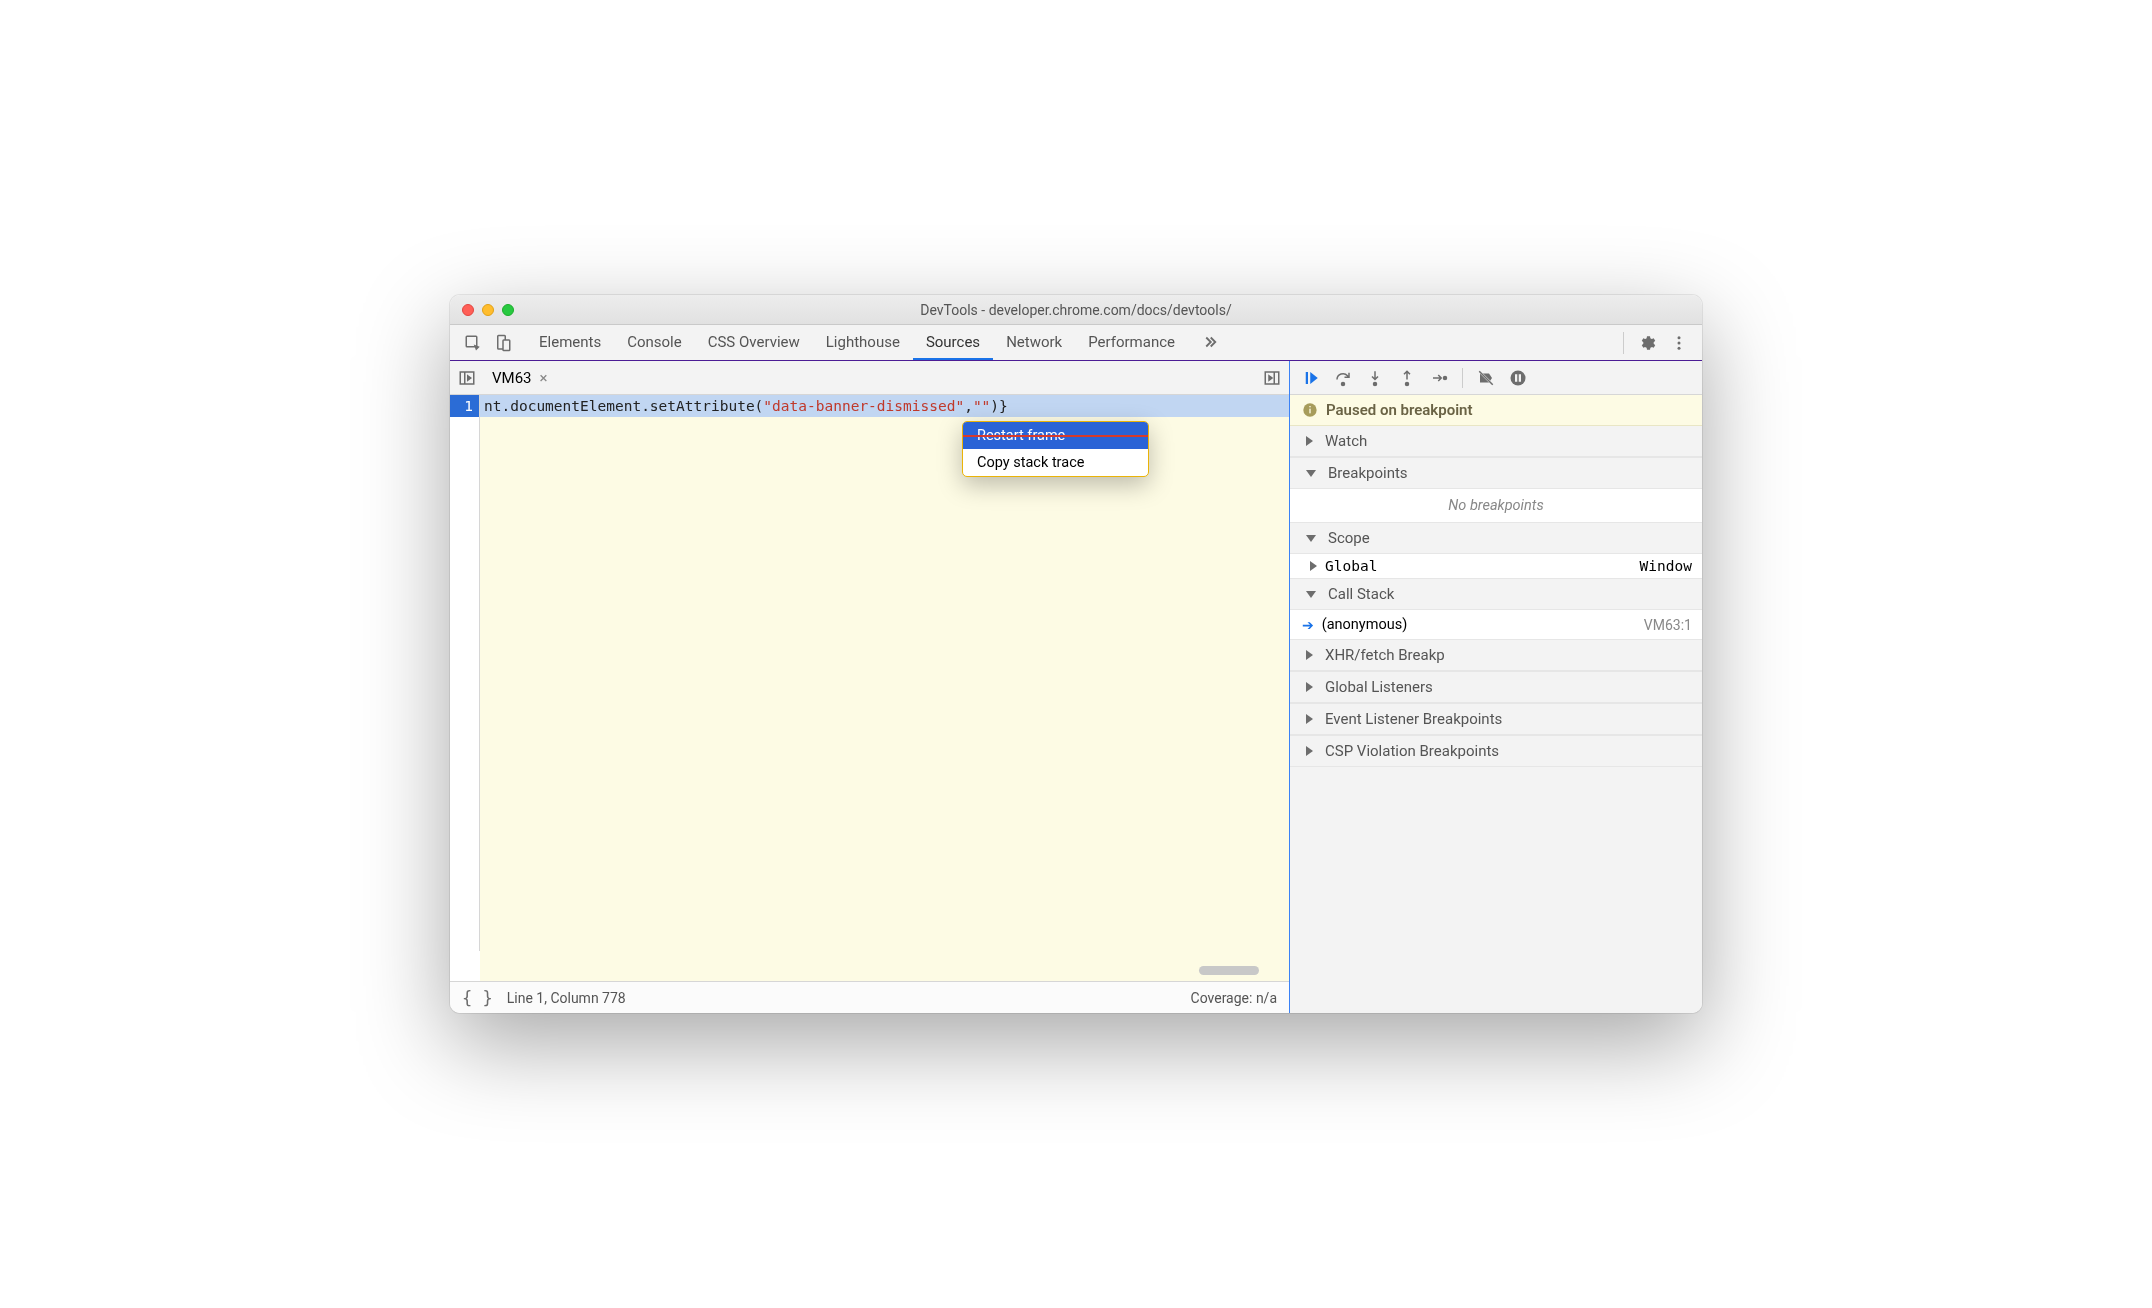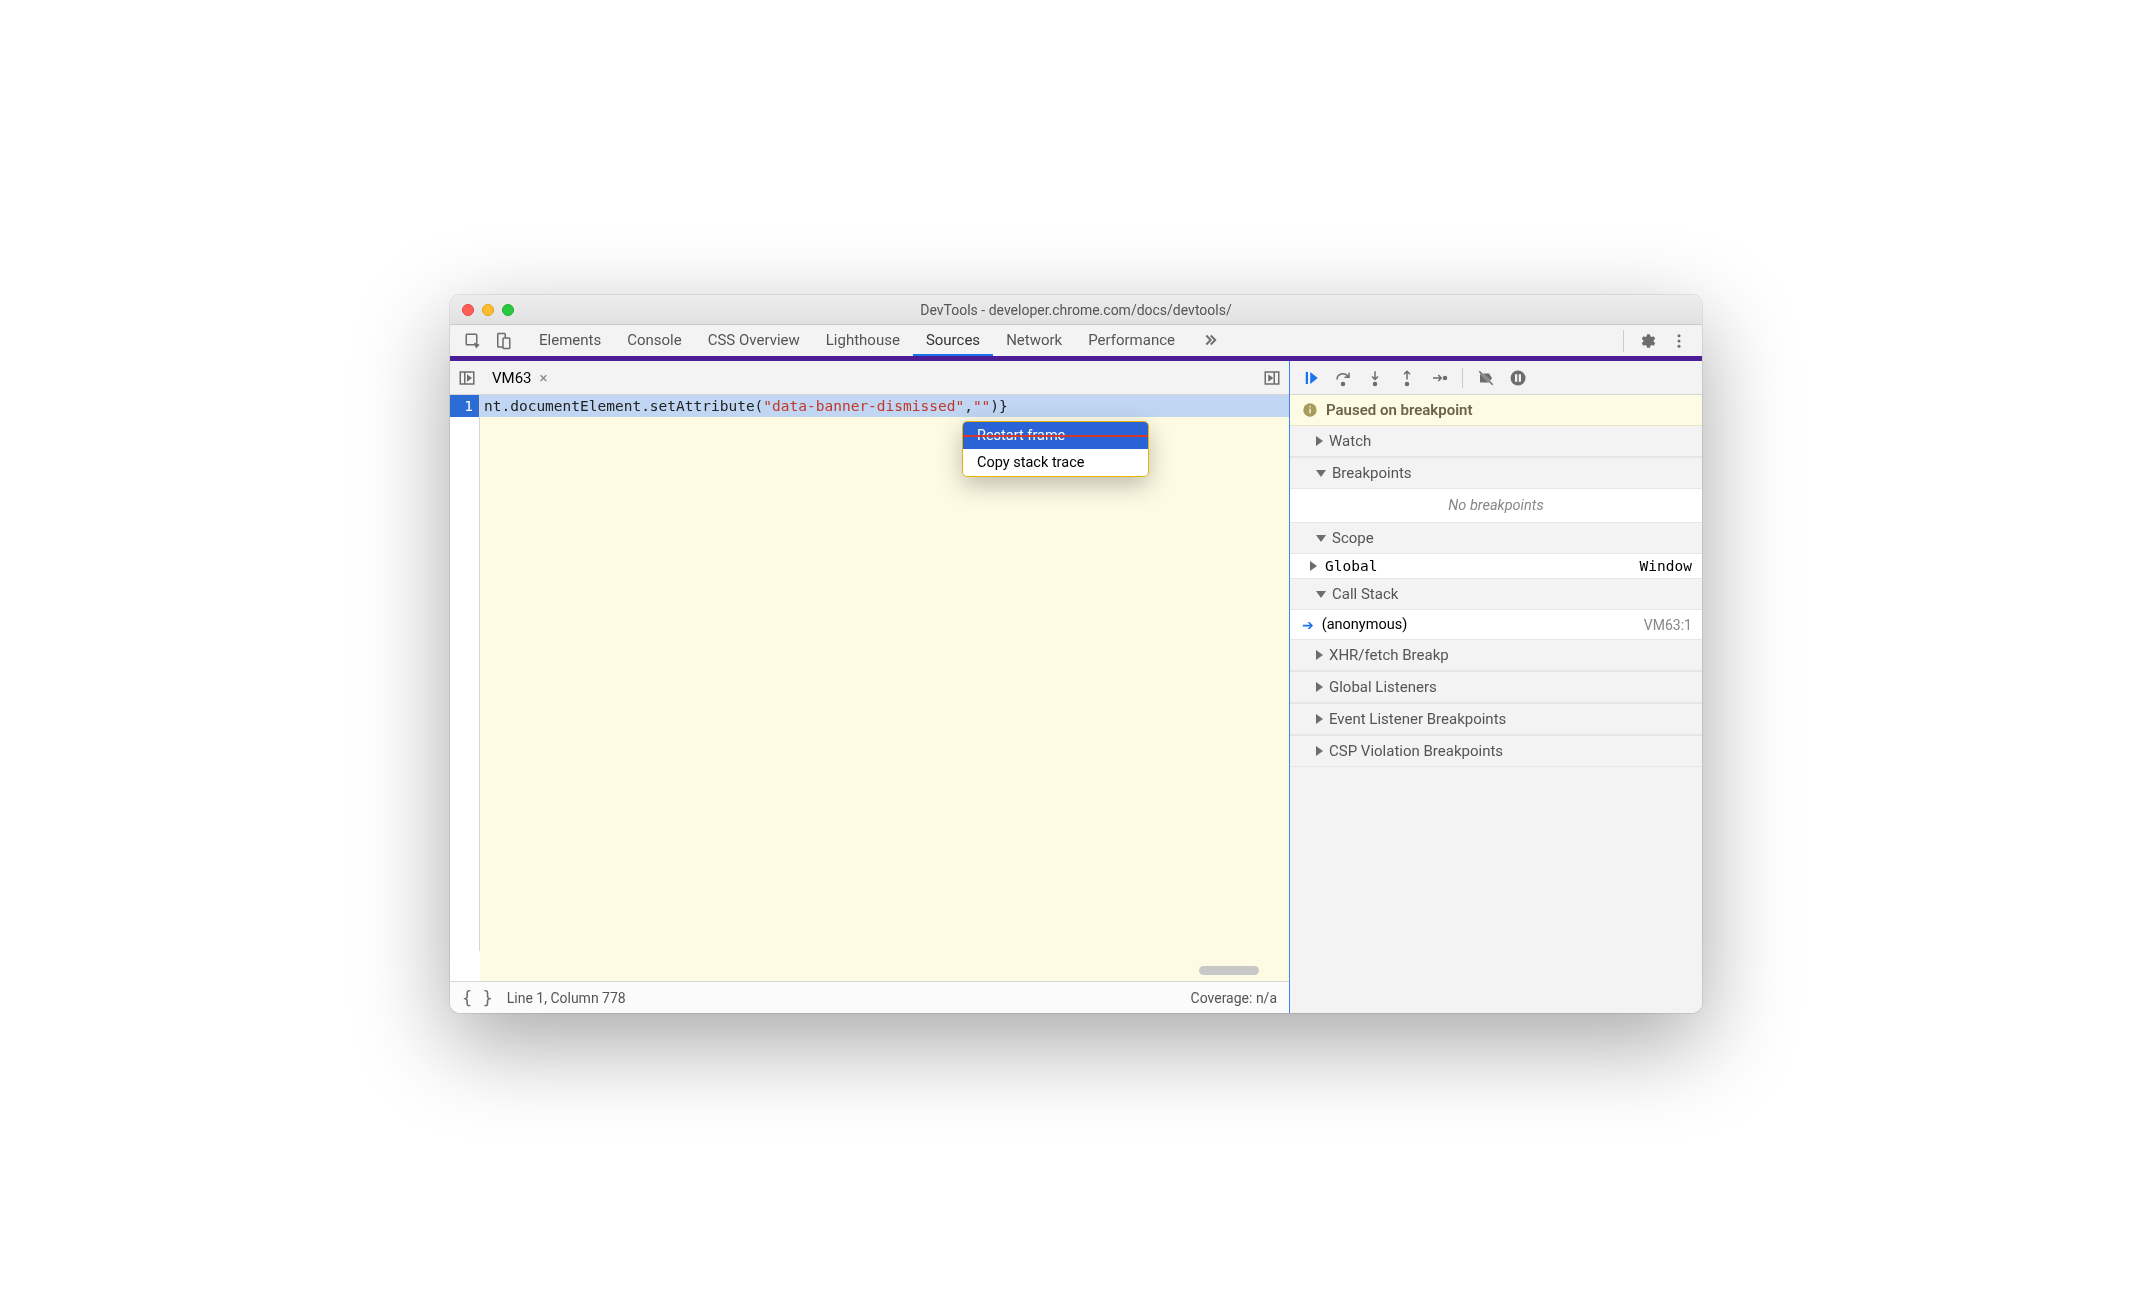--- a/index.html
+++ b/index.html
@@ -37,21 +37,21 @@
   .dot.red { background: #ff5f57; border: 1px solid #e14640; }
   .dot.yellow { background: #ffbd2e; border: 1px solid #e1a117; }
   .dot.green { background: #28c940; border: 1px solid #1dad2c; }
   .title { position: absolute; left: 0; right: 0; text-align: center; pointer-events: none; }
 
   
   .top-tabs {
     height: 36px;
     display: flex;
     align-items: stretch;
-    border-bottom: 5px solid #4c1d95;
+    border-bottom: 1px solid #4c1d95;
     background: #f3f3f3;
     font-size: 15px;
     color: #555;
   }
   .tool-icons { display: flex; align-items: center; gap: 12px; padding: 0 14px; }
   .top-tabs .tab {
     padding: 0 13px;
     display: flex;
     align-items: center;
     cursor: default;
@@ -155,22 +155,22 @@
     color: #6a6345;
     font-weight: 600;
     display: flex;
     align-items: center;
     gap: 8px;
     border-bottom: 1px solid #e9e6c5;
   }
   .section-header {
     display: flex;
     align-items: center;
-    gap: 6px;
-    padding: 6px 26px;
+    gap: 12px;
+    padding: 6px 16px;
     border-top: 1px solid #e6e6e6;
     border-bottom: 1px solid #e6e6e6;
     background: #f3f3f3;
     font-size: 15px;
     color: #555;
     cursor: default;
   }
   .section-header.first { border-top: none; }
   .tri { width: 0; height: 0; display: inline-block; }
   .tri.right { border-top: 5px solid transparent; border-bottom: 5px solid transparent; border-left: 7px solid #6d6d6d; }

